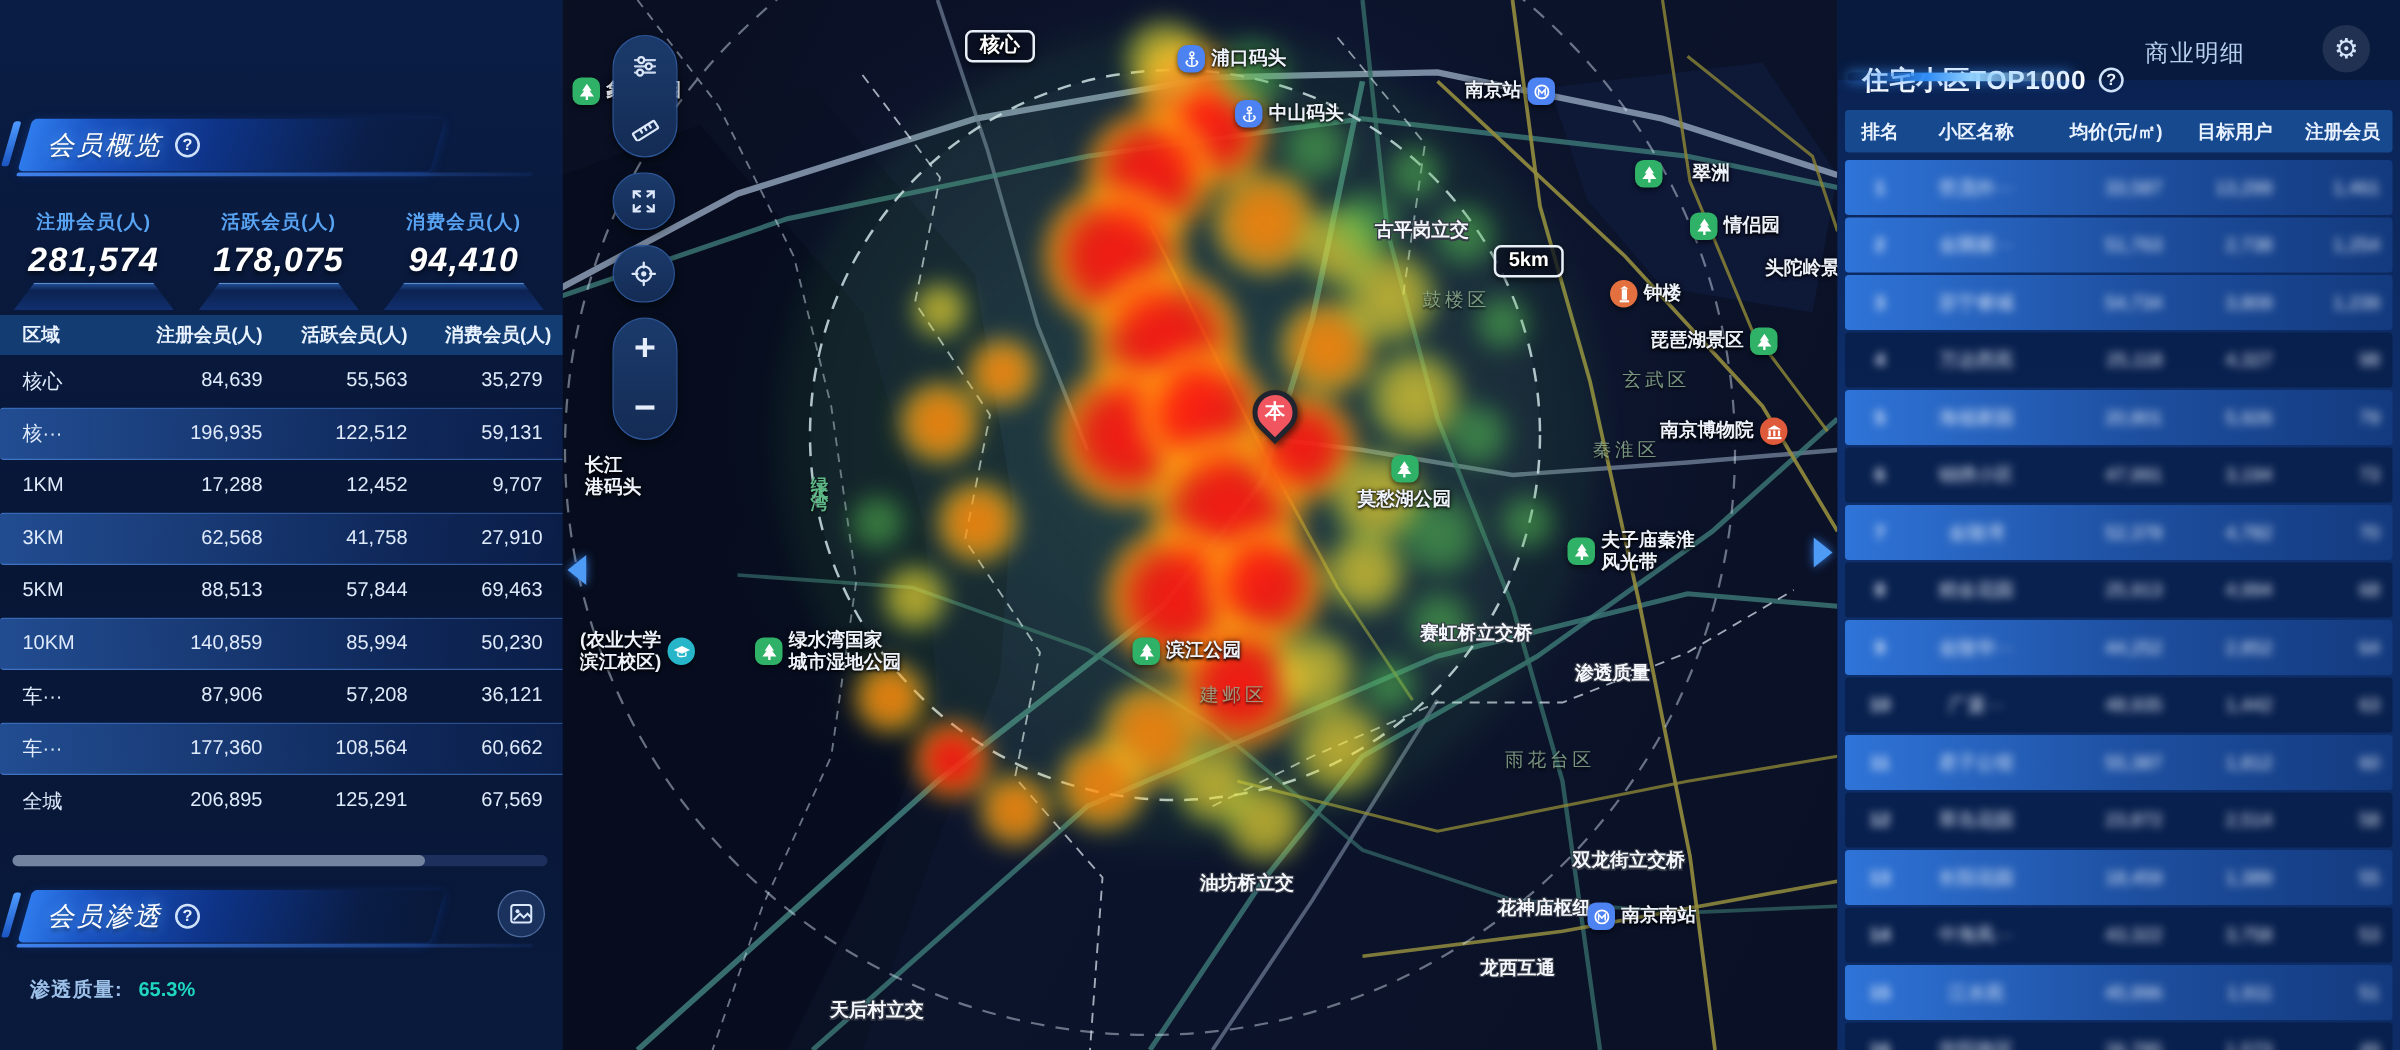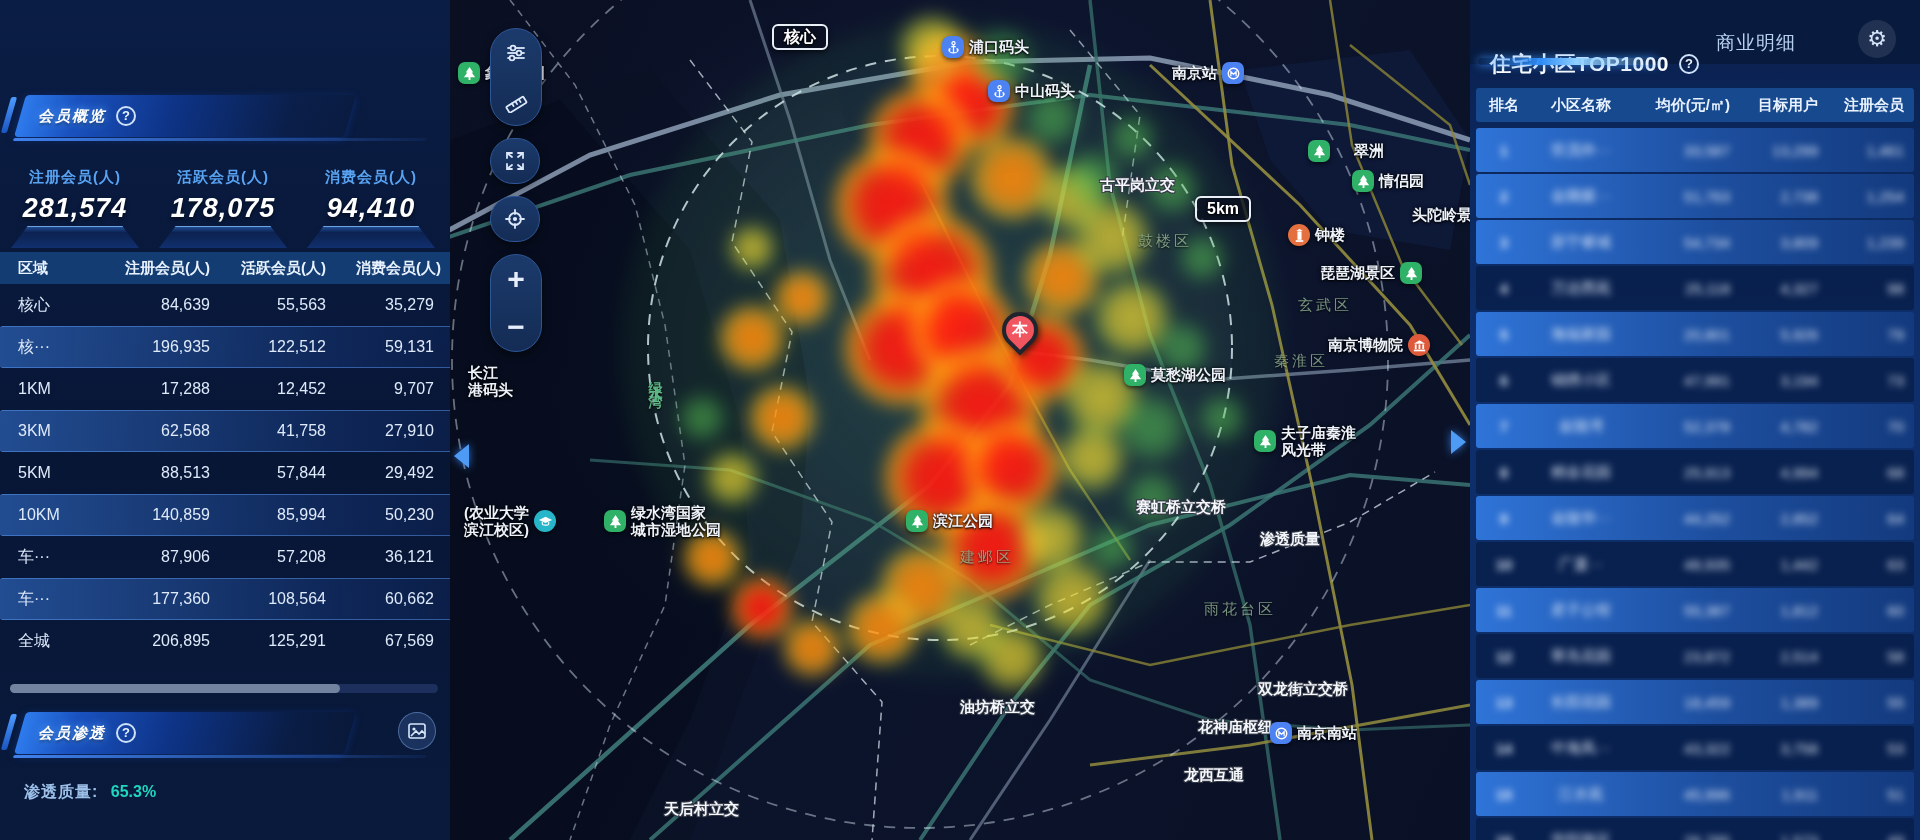--- a/index.html
+++ b/index.html
@@ -12,21 +12,21 @@
     background:linear-gradient(180deg,#0a1d44 0%,#081636 55%,#091a3c 100%); z-index:5; }
   .sec-hdr { position:absolute; left:20px; width:330px; height:42px; }
   .sec-hdr .bg { position:absolute; inset:0; transform:skewX(-16deg);
     background:linear-gradient(90deg,#2e7bed 0%,#1a52c0 16%,#0e3488 45%,rgba(12,40,100,.25) 82%,rgba(12,40,100,0) 100%);
     border-radius:4px; box-shadow:0 2px 8px rgba(20,80,200,.35); }
   .sec-hdr .bg::after { content:""; position:absolute; left:0; bottom:-4px; width:125%; height:3px;
     background:linear-gradient(90deg,rgba(70,140,255,.9),rgba(30,70,160,.15)); border-radius:2px; }
   .sec-hdr .slash { position:absolute; left:-14px; top:2px; width:6px; height:36px; transform:skewX(-16deg);
     background:linear-gradient(180deg,#4d9bff,#1b55c2); border-radius:2px; }
   .sec-hdr .hdr-inner { position:relative; display:flex; align-items:center; gap:10px; height:42px; padding-left:18px; }
-  .hdr-text { color:#fff; font-size:15px; font-weight:bold; font-style:italic; letter-spacing:2px;
+  .hdr-text { color:#fff; font-size:21px; font-weight:normal; font-style:italic; letter-spacing:2px;
     text-shadow:0 0 10px rgba(90,170,255,.9),0 2px 3px rgba(0,0,0,.5); }
   .qmark { display:inline-block; width:20px; height:20px; border:2px solid #cfe2fa; border-radius:50%;
     color:#e8f2ff; font-size:13px; line-height:16px; text-align:center; font-weight:bold; font-style:normal; }
 
   .stat { position:absolute; width:150px; text-align:center; top:168px; }
   .stat-label { font-size:15px; font-weight:bold; color:#58a3f2; letter-spacing:1px; }
   .stat-value { margin-top:6px; font-size:27px; font-weight:bold; font-style:italic; color:#ffffff; letter-spacing:1px;
     text-shadow:0 2px 4px rgba(0,0,0,.6); }
   .pedestal { margin:2px auto 0; width:128px; height:22px;
     clip-path:polygon(13% 0,87% 0,100% 100%,0 100%);
@@ -186,21 +186,21 @@
           <div class="lt-row hl">
             <div class="c0">3KM</div>
             <div class="c1">62,568</div>
             <div class="c2">41,758</div>
             <div class="c3">27,910</div>
           </div>
           <div class="lt-row">
             <div class="c0">5KM</div>
             <div class="c1">88,513</div>
             <div class="c2">57,844</div>
-            <div class="c3">29,492</div>
+            <div class="c3">69,463</div>
           </div>
           <div class="lt-row hl">
             <div class="c0">10KM</div>
             <div class="c1">140,859</div>
             <div class="c2">85,994</div>
             <div class="c3">50,230</div>
           </div>
           <div class="lt-row">
             <div class="c0">车···</div>
             <div class="c1">87,906</div>
@@ -364,21 +364,21 @@
           </span>
         </div>
         <div class="ml" style="left: 8px; top: 62px;">
           <span class="mi park">
             <svg viewBox="0 0 16 16">
               <path d="M8 1 L12 7 H10.3 L14 12 H9 V15 H7 V12 H2 L5.7 7 H4 Z" fill="#fff"></path>
             </svg>
           </span>
           <span class="txt">象山公园</span>
         </div>
-        <div class="ml" style="left: 858px; top: 140px; gap: 24px;">
+        <div class="ml" style="left: 858px; top: 128px; gap: 24px;">
           <span class="mi park">
             <svg viewBox="0 0 16 16">
               <path d="M8 1 L12 7 H10.3 L14 12 H9 V15 H7 V12 H2 L5.7 7 H4 Z" fill="#fff"></path>
             </svg>
           </span>
           <span class="txt">翠洲</span>
         </div>
         <div class="ml" style="left: 902px; top: 170px;">
           <span class="mi park">
             <svg viewBox="0 0 16 16">
@@ -428,21 +428,21 @@
               <rect x="3" y="6.8" width="1.9" height="5" fill="#fff"></rect>
               <rect x="7" y="6.8" width="1.9" height="5" fill="#fff"></rect>
               <rect x="11" y="6.8" width="1.9" height="5" fill="#fff"></rect>
               <rect x="2" y="12.4" width="12" height="1.8" fill="#fff"></rect>
             </svg>
           </span>
         </div>
         <div class="ml district" style="left: 824px; top: 352px;">
           <span class="txt">秦淮区</span>
         </div>
-        <div class="ml" style="left: 674px; top: 364px;">
+        <div class="ml" style="left: 636px; top: 364px; flex-direction: column;">
           <span class="mi park">
             <svg viewBox="0 0 16 16">
               <path d="M8 1 L12 7 H10.3 L14 12 H9 V15 H7 V12 H2 L5.7 7 H4 Z" fill="#fff"></path>
             </svg>
           </span>
           <span class="txt">莫愁湖公园</span>
         </div>
         <div class="ml" style="left: 804px; top: 424px;">
           <span class="mi park">
             <svg viewBox="0 0 16 16">

